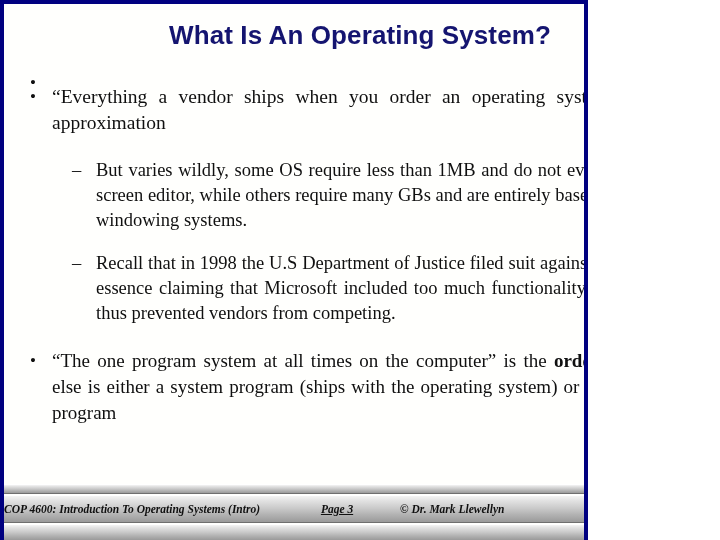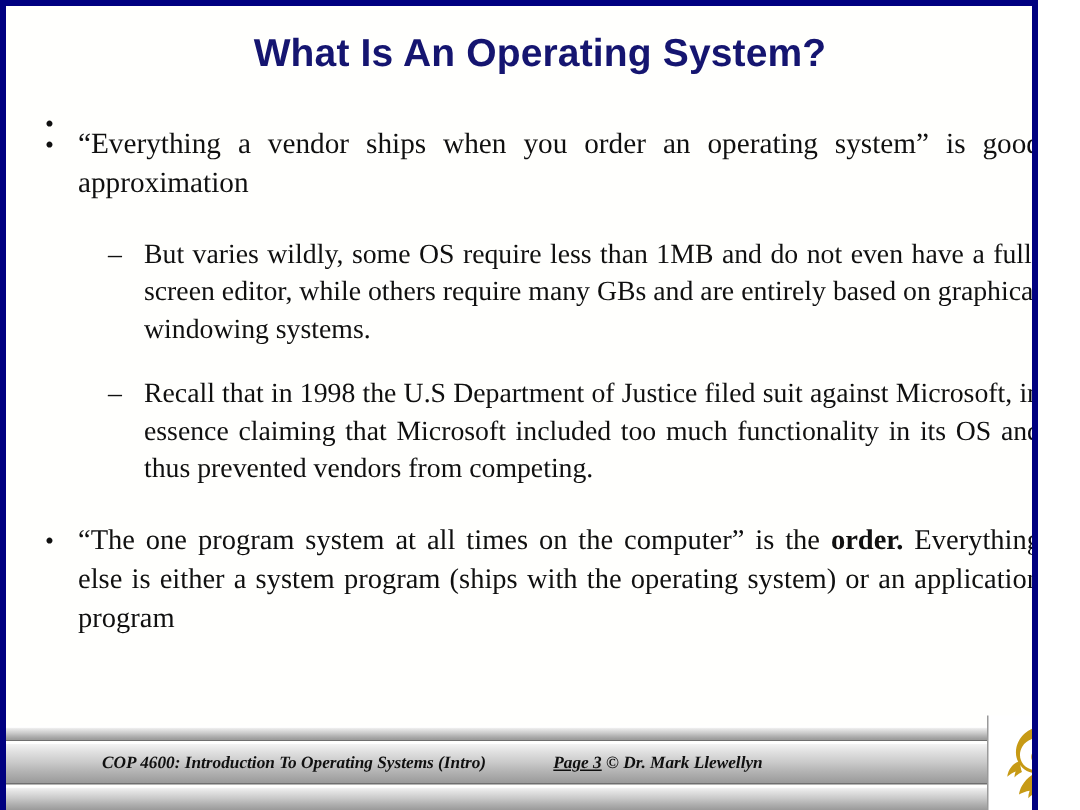--- a/index.html
+++ b/index.html
@@ -9,21 +9,21 @@
   body {
     width: 720px;
     height: 540px;
     background: #ffffff;
     font-family: "Liberation Serif", serif;
     overflow: hidden;
   }
 
   #slide {
     position: relative;
-    width: 692px;
+    width: 588px;
     height: 540px;
     box-sizing: border-box;
     background: #fffffd;
     border-top: 4px solid #000080;
     border-left: 4px solid #000080;
     border-right: 4px solid #000080;
     border-bottom: 0;
     overflow: hidden;
   }
 
@@ -129,23 +129,23 @@
     height: 28px;
     line-height: 28px;
     font-family: "Liberation Serif", serif;
     font-style: italic;
     font-weight: bold;
     font-size: 11.5px;
     color: #101010;
     white-space: nowrap;
   }
   #footer-text span { display: inline-block; vertical-align: top; }
-  #footer-course    { margin-left: 64px; }
-  #footer-page      { margin-left: 42px; text-decoration: underline; }
-  #footer-copyright { }
+  #footer-course    { }
+  #footer-page      { margin-left: 58px; text-decoration: underline; }
+  #footer-copyright { margin-left: 44px; }
 
   
   #logo-box {
     position: absolute;
     right: 2px;
     top: -7px;
     width: 62px;
     height: 63px;
     background: #ffffff;
     border-left: 1px solid #9a9a9a;

